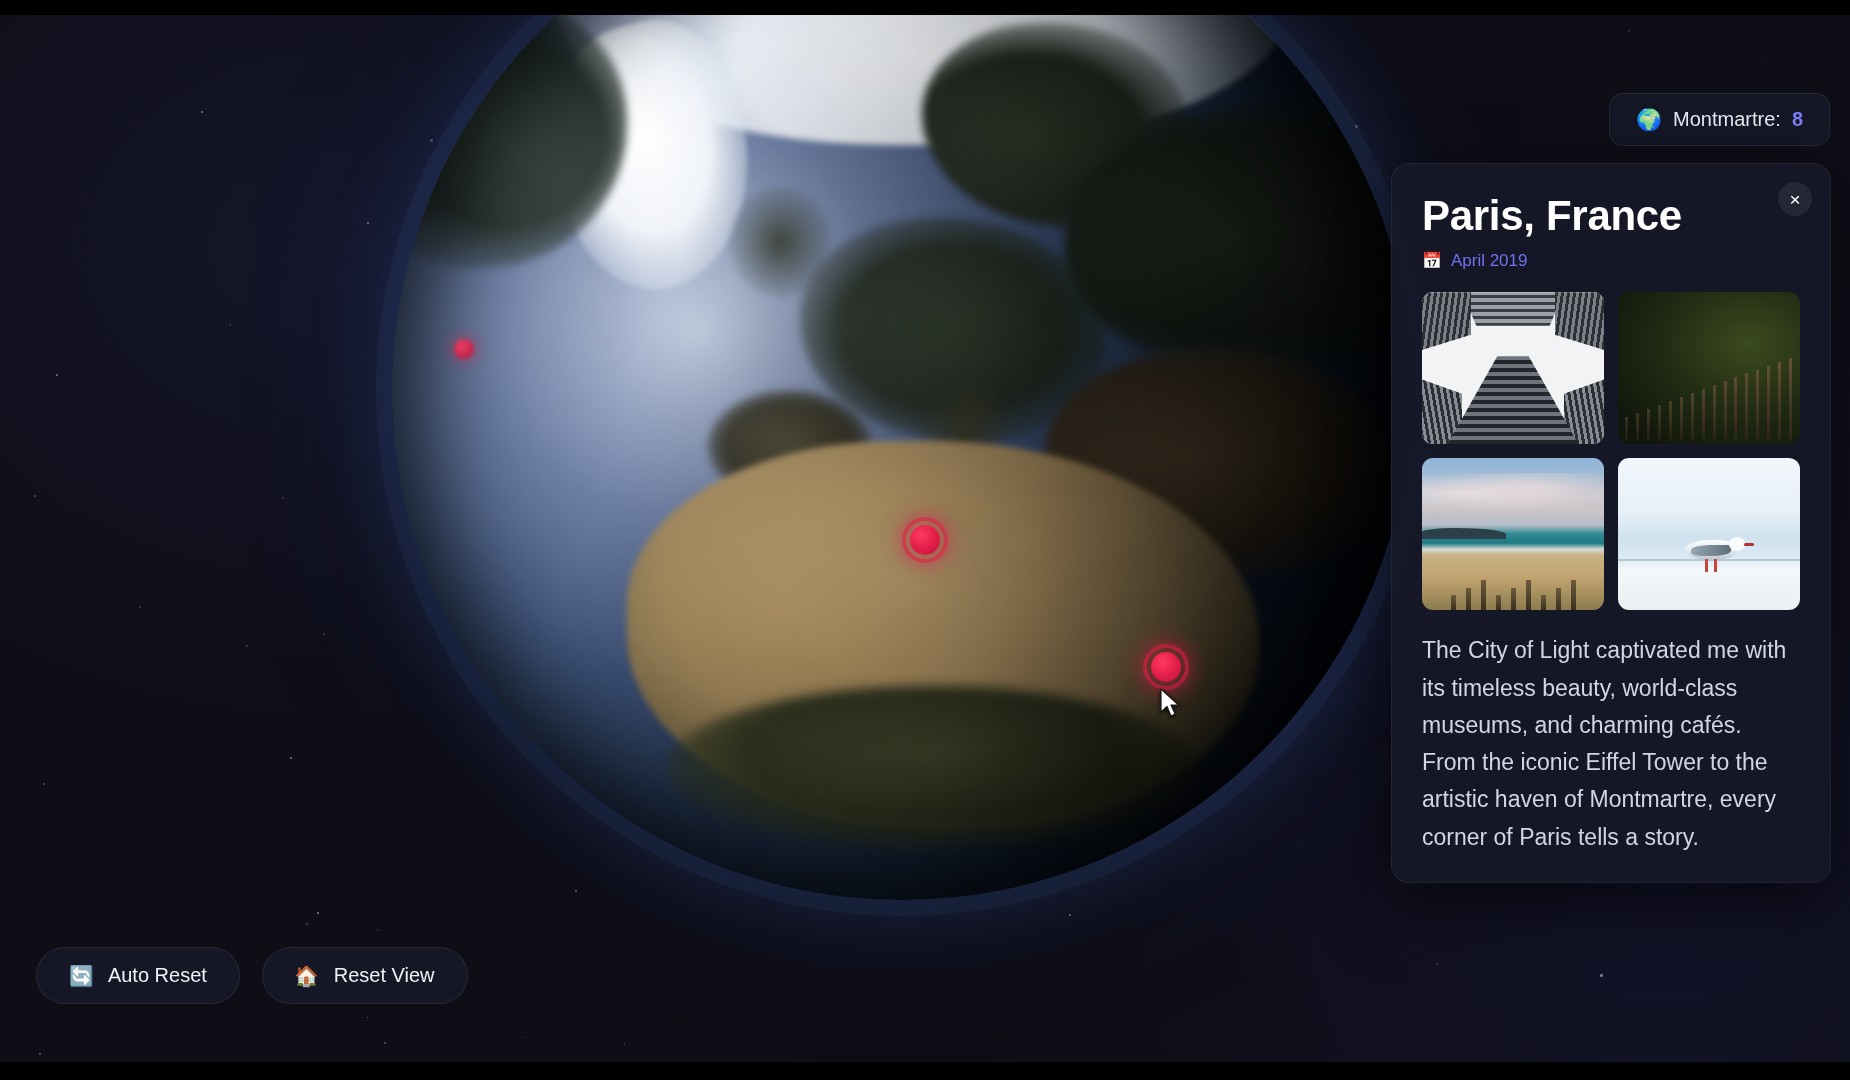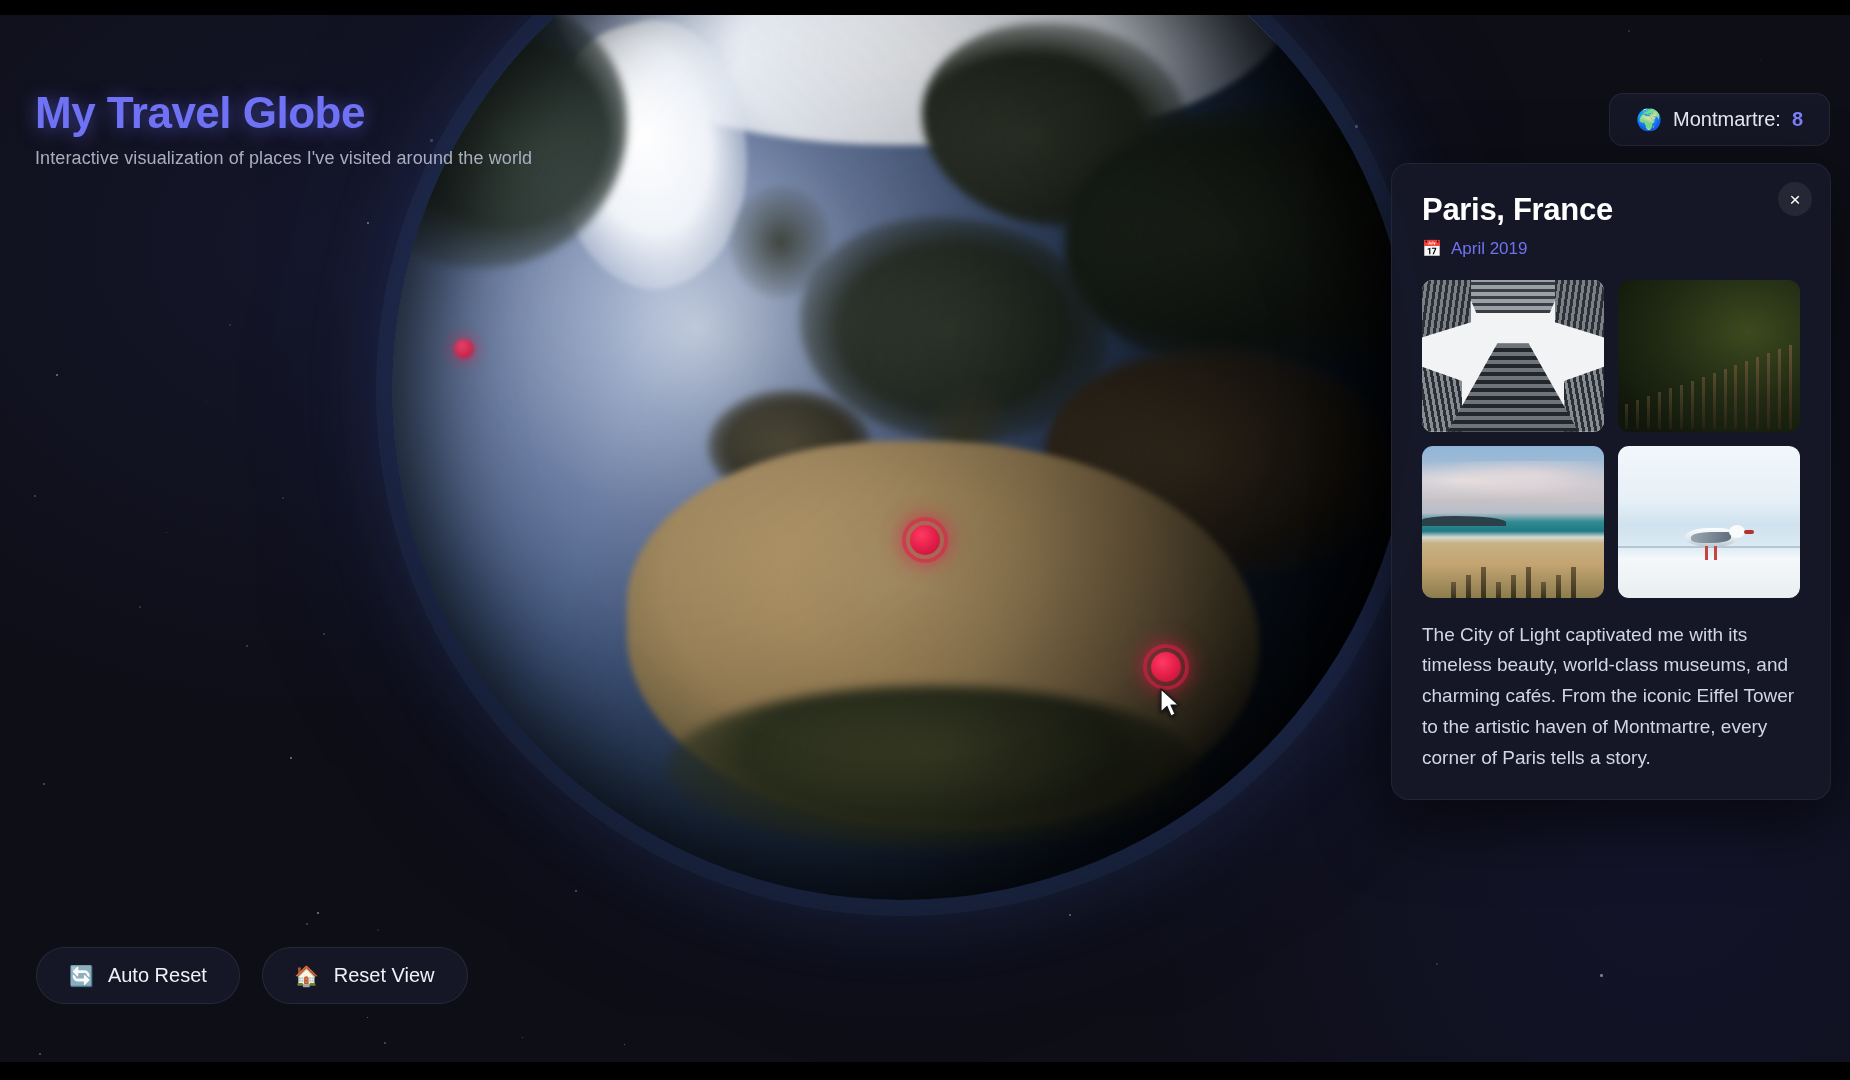--- a/index.html
+++ b/index.html
@@ -269,21 +269,21 @@
     color: #ffffff;
     font-size: 19px;
     line-height: 1;
     cursor: pointer;
     display: flex;
     align-items: center;
     justify-content: center;
   }
 
   .panel-title {
-    font-size: 31px;
+    font-size: 42px;
     font-weight: bold;
     color: #ffffff;
     letter-spacing: -0.3px;
     padding-right: 40px;
     line-height: 1.15;
   }
   .panel-date {
     display: flex;
     align-items: center;
     gap: 9px;
@@ -403,21 +403,21 @@
     border-radius: 2px;
   }
   .ph-gull .leg {
     position: absolute; top: 66%;
     width: 2.5px; height: 9%;
     background: #c4463c;
   }
 
   .panel-desc {
     margin-top: 22px;
-    font-size: 19px;
+    font-size: 23px;
     line-height: 1.62;
     color: #d2d6e2;
   }
 
   .tag-row {
     margin-top: 22px;
     display: flex;
     flex-wrap: wrap;
     gap: 11px;
   }
@@ -569,24 +569,20 @@
         <div class="marker" style="left: 1166px; top: 652px; width: 46px; height: 46px;">
           <div class="ring" style="width: 46px; height: 46px;"></div>
           <div class="dot" style="width: 30px; height: 30px;"></div>
         </div>
       </div>
 
     <svg class="cursor" id="cursor" viewBox="0 0 22 32" style="left: 1159px; top: 673px;">
       <path d="M2 1 L2 24 L8 18.5 L12 28 L16 26 L12 17 L19.5 17 Z" fill="#ffffff" stroke="#1a1a1a" stroke-width="1.2" stroke-linejoin="round"></path>
     </svg>
 
-    <div class="header">
-      <div class="app-title">My Travel Globe</div>
-      <div class="app-subtitle">Interactive visualization of places I've visited around the world</div>
-    </div>
 
     <div class="countries-badge">
       <span class="globe-emoji">🌍</span>
       <span class="label">Montmartre:</span>
       <span class="count">8</span>
     </div>
 
     <div class="detail-panel">
 
       <button class="panel-close">×</button>

